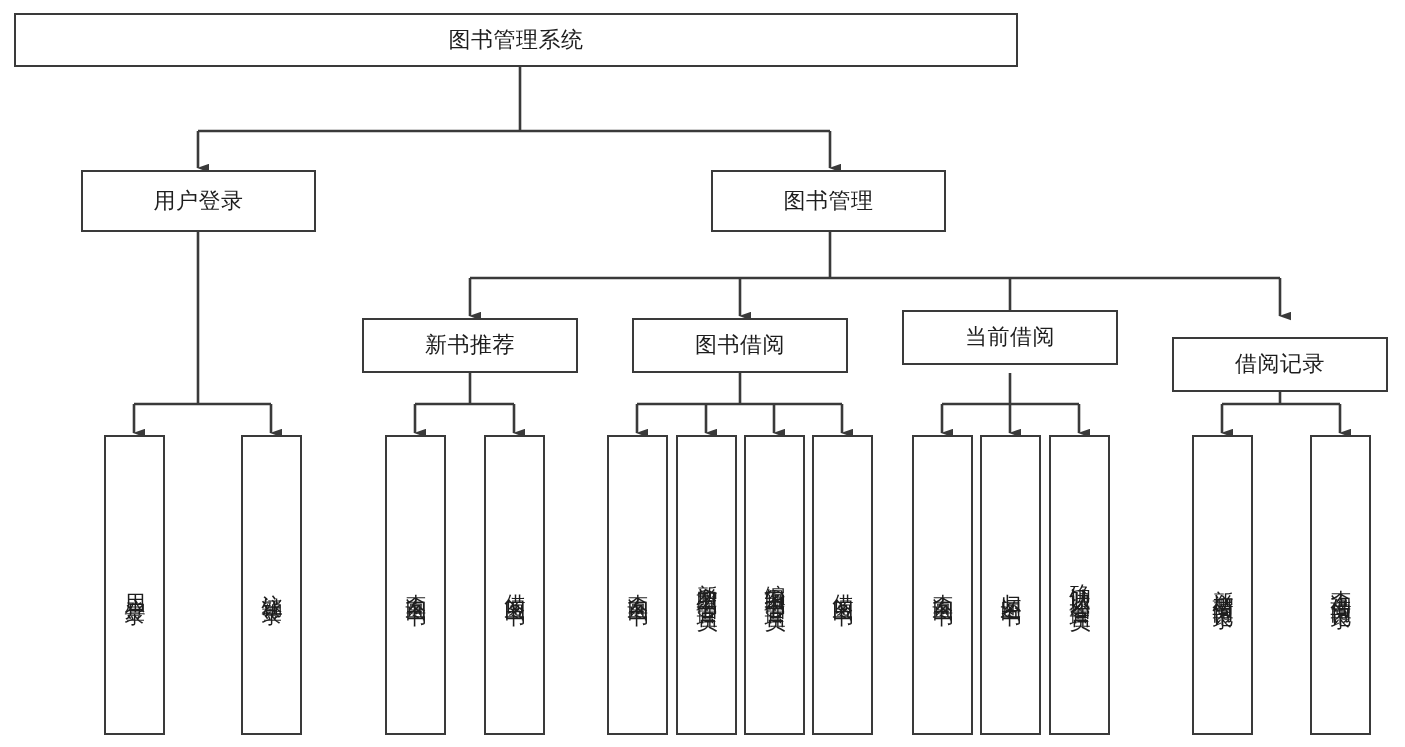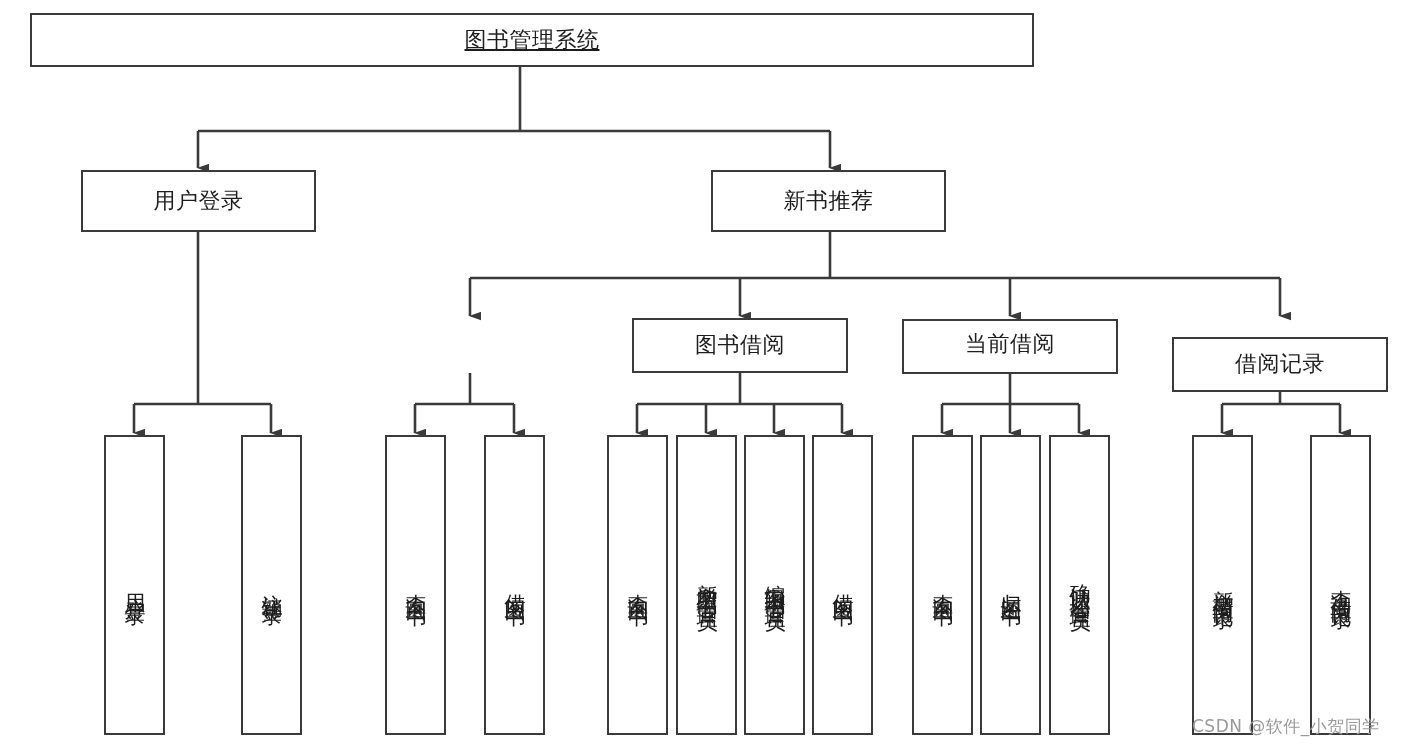--- a/index.html
+++ b/index.html
@@ -117,35 +117,38 @@
       <path d="M1010,404 L1010,433" marker-end="url(#arrow)"></path>
       <path d="M1079,404 L1079,433" marker-end="url(#arrow)"></path>
 
       <path d="M1280,373 L1280,404"></path>
       <path d="M1222,404 L1340,404"></path>
       <path d="M1222,404 L1222,433" marker-end="url(#arrow)"></path>
       <path d="M1340,404 L1340,433" marker-end="url(#arrow)"></path>
     </g>
   </svg>
 
-  <div class="node" style="left:30px; top:13px; width:1004px; height:54px;text-decoration:underline;">
+  <div class="node" style="left:14px; top:13px; width:1004px; height:54px;">
     <span class="node-label">图书管理系统</span>
   </div>
 
   <div class="node" style="left:81px; top:170px; width:235px; height:62px;">
     <span class="node-label">用户登录</span>
   </div>
   <div class="node" style="left:711px; top:170px; width:235px; height:62px;">
+    <span class="node-label">图书管理</span>
+  </div>
+
+  <div class="node" style="left:362px; top:318px; width:216px; height:55px;">
     <span class="node-label">新书推荐</span>
   </div>
-
   <div class="node" style="left:632px; top:318px; width:216px; height:55px;justify-content:center;">
     <span class="node-label">图书借阅</span>
   </div>
-  <div class="node" style="left:902px; top:319px; width:216px; height:55px;font-family:Liberation Mono, monospace;">
+  <div class="node" style="left:902px; top:310px; width:216px; height:55px;">
     <span class="node-label">当前借阅</span>
   </div>
   <div class="node" style="left:1172px; top:318px; width:216px; height:55px;margin-top:19px;">
     <span class="node-label">借阅记录</span>
   </div>
 
   <div class="node leaf" style="left:104px; top:435px; width:61px; height:300px;">
     <span class="node-label">用户登录</span>
   </div>
   <div class="node leaf" style="left:241px; top:435px; width:61px; height:300px;">
@@ -182,15 +185,14 @@
     <span class="node-label">确认归还（管理员）</span>
   </div>
 
   <div class="node leaf" style="left:1192px; top:435px; width:61px; height:300px;">
     <span class="node-label">新增借阅记录</span>
   </div>
   <div class="node leaf" style="left:1310px; top:435px; width:61px; height:300px;">
     <span class="node-label">查询借阅记录</span>
   </div>
 
-  <div class="watermark" style="left:1192px; top:715px;">CSDN @软件_小贺同学</div>
 
 </div>
 
 </body></html>

